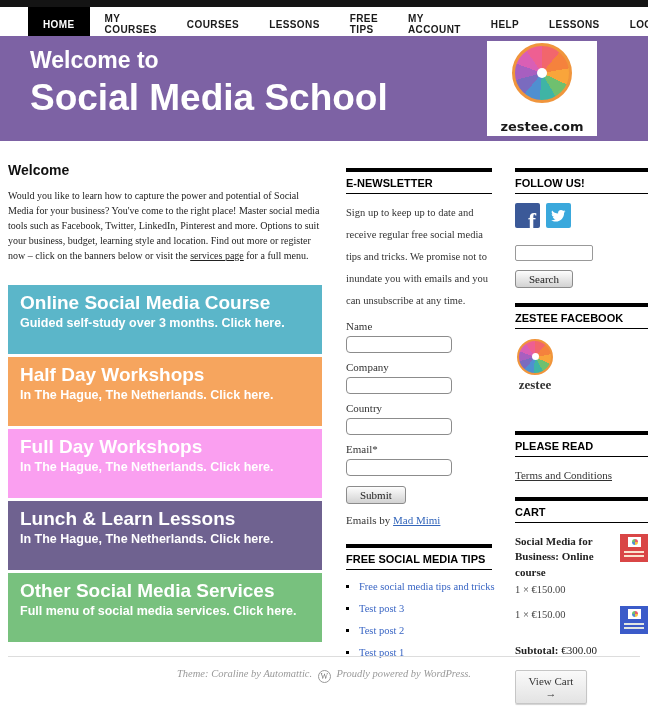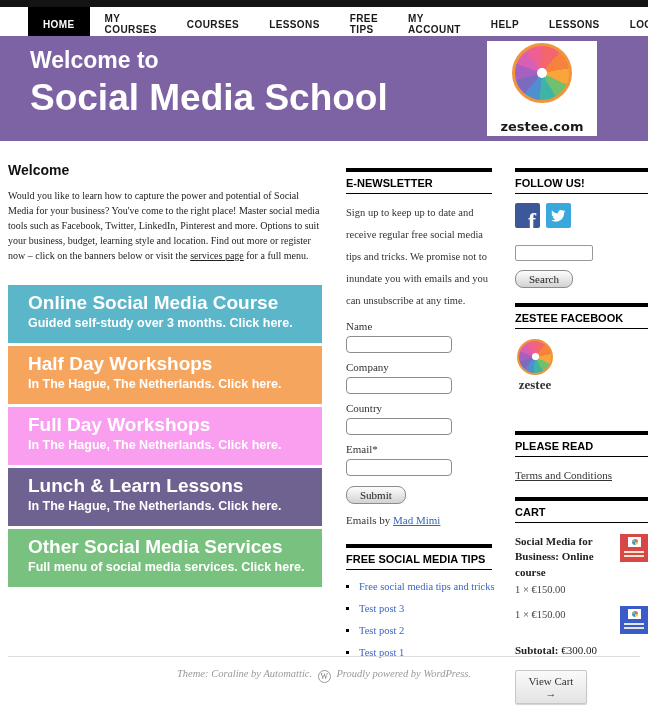--- a/index.html
+++ b/index.html
@@ -39,32 +39,32 @@
   .col-right { position:absolute; left:515px; top:168px; width:133px; overflow:hidden; }
 
   .sec-h { border-top:4px solid #000; border-bottom:1px solid #000; padding:5px 0 4px;
            font-family:"Liberation Sans", sans-serif; font-weight:bold; font-size:11px; color:#000; }
 
   
   .welcome-h { font-family:"Liberation Sans", sans-serif; font-weight:bold; font-size:14px; color:#111; }
   .intro { margin-top:10px; font-size:10px; line-height:15px; color:#222; }
   .intro a { color:#222; text-decoration:underline; cursor:pointer; }
   .banners { margin-top:22px; }
-  .banner { height:58px; margin-bottom:3px; padding:7px 0 0 20px; color:#fff;
+  .banner { height:69px; margin-bottom:3px; padding:7px 0 0 12px; color:#fff;
             font-family:"Liberation Sans", sans-serif; cursor:pointer; }
   .banner-title { font-size:19px; font-weight:bold; line-height:1.15; }
   .banner-sub   { font-size:12.5px; font-weight:bold; margin-top:2px; }
 
   
   .news-desc { margin-top:8px; font-size:10.5px; line-height:22px; color:#333; }
   .fld-label { display:block; margin:8px 0 3px; font-size:11px; color:#333; }
   .fld-input { width:106px; height:17px; border:1px solid #8c8c8c; border-radius:4px; background:#fff; }
   .pill-btn { margin-top:10px; display:inline-block; padding:2px 13px; font-family:"Liberation Serif", serif;
               font-size:11px; color:#222; background:linear-gradient(#fdfdfd,#d2d2d2);
-              border:1px solid #8c8c8c; border-radius:8px; cursor:pointer; }
+              border:1px solid #8c8c8c; border-radius:3px; cursor:pointer; }
   .credit { margin-top:10px; font-size:11px; color:#333; }
   .credit a { color:#3366bb; text-decoration:underline; cursor:pointer; }
   .tips-h { margin-top:18px; }
   .tips-list { margin:6px 0 0 13px; list-style:square; color:#000; }
   .tips-list li { margin:11px 0; font-size:10.5px; white-space:nowrap; }
   .tips-list a { color:#3a66c4; text-decoration:none; cursor:pointer; }
 
   
   .icons-row { margin-top:9px; display:flex; gap:6px; }
   .icon-sq { width:25px; height:25px; border-radius:2px; position:relative; overflow:hidden; cursor:pointer; }

